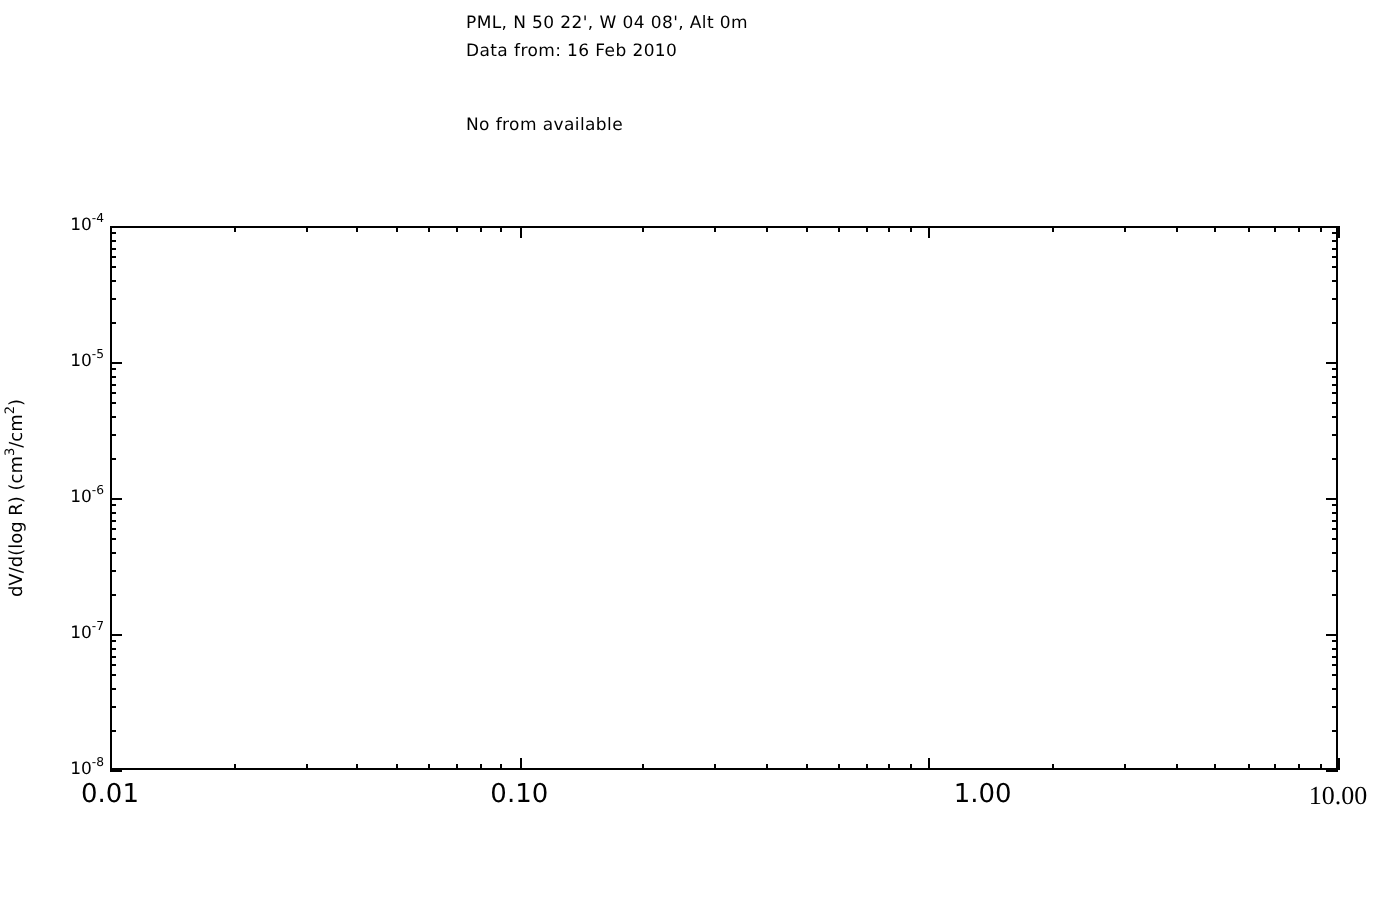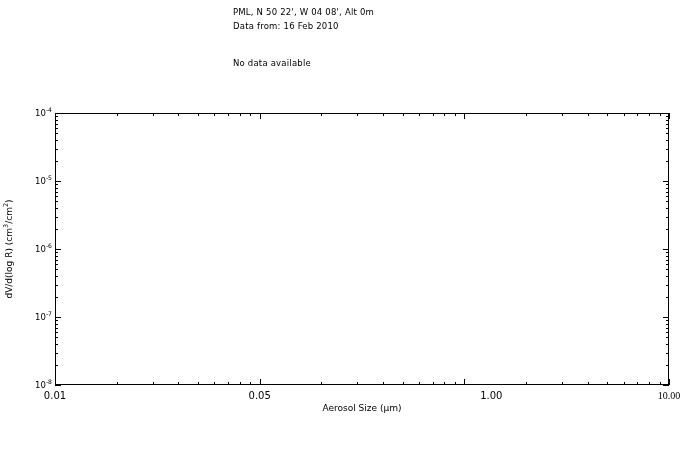--- a/index.html
+++ b/index.html
@@ -48,21 +48,21 @@
     background: #000000;
   }
   
   .tick-x-major { width: 1px; height: 6px; }
   .tick-x-minor { width: 1px; height: 3px; }
   .tick-y-major { height: 1px; width: 6px; }
   .tick-y-minor { height: 1px; width: 3px; }
 
   .xticklabel {
     position: absolute;
-    font-size: 10px;
+    font-size: 13px;
     transform: translateX(-50%);
     white-space: nowrap;
   }
   .yticklabel {
     position: absolute;
     font-size: 8.5px;
     transform: translateY(-50%);
     white-space: nowrap;
     text-align: right;
   }
@@ -86,21 +86,21 @@
   }
   sup { font-size: 0.72em; vertical-align: super; line-height: 0; }
 </style>
 </head>
 <body>
 
 <div id="plot-root">
 
   <div class="hdr" id="header-line1">PML, N 50 22', W 04 08', Alt 0m</div>
   <div class="hdr" id="header-line2">Data from: 16 Feb 2010</div>
-  <div class="hdr" id="nodata-msg">No data available</div>
+  <div class="hdr" id="nodata-msg">No from available</div>
 
   <div id="axes-frame"></div>
 
   <div id="ticks-layer">
       <div class="tick tick-x-major" style="left: 55px; top: 113px;"></div>
       <div class="tick tick-x-major" style="left: 55px; top: 379px;"></div>
       <div class="tick tick-x-major" style="left: 55px; top: 113px;"></div>
       <div class="tick tick-x-minor" style="left: 117px; top: 382px;"></div>
       <div class="tick tick-x-minor" style="left: 117px; top: 113px;"></div>
       <div class="tick tick-x-minor" style="left: 153px; top: 382px;"></div>
@@ -228,31 +228,28 @@
       <div class="tick tick-y-minor" style="left: 666px; top: 124px;"></div>
       <div class="tick tick-y-minor" style="left: 55px; top: 120px;"></div>
       <div class="tick tick-y-minor" style="left: 666px; top: 120px;"></div>
       <div class="tick tick-y-minor" style="left: 55px; top: 116px;"></div>
       <div class="tick tick-y-minor" style="left: 666px; top: 116px;"></div>
       <div class="tick tick-y-major" style="left: 55px; top: 113px;"></div>
       <div class="tick tick-y-major" style="left: 663px; top: 113px;"></div>
     </div>
   <div id="ticklabels-layer">
       <div class="xticklabel" style="left: 55px; top: 390px;">0.01</div>
-      <div class="xticklabel" style="left: 259.667px; top: 390px;">0.05</div>
+      <div class="xticklabel" style="left: 259.667px; top: 390px;">0.10</div>
       <div class="xticklabel" style="left: 464.333px; top: 390px; margin-left: 27px;">1.00</div>
       <div class="xticklabel" style="left: 669px; top: 390px; font-family: Liberation Serif, serif;">10.00</div>
       <div class="yticklabel" style="left: 28px; width: 24px; top: 385px;"><span>10</span><sup>-8</sup></div>
       <div class="yticklabel" style="left: 28px; width: 24px; top: 317px;"><span>10</span><sup>-7</sup></div>
       <div class="yticklabel" style="left: 28px; width: 24px; top: 249px;"><span>10</span><sup>-6</sup></div>
       <div class="yticklabel" style="left: 28px; width: 24px; top: 181px;"><span>10</span><sup>-5</sup></div>
       <div class="yticklabel" style="left: 28px; width: 24px; top: 113px;"><span>10</span><sup>-4</sup></div>
     </div>
 
-  <div id="xlabel">
-    <span>Aerosol Size (µm)</span>
-  </div>
 
   <div id="ylabel">
     <span>dV/d(log R) (cm</span><sup>3</sup><span>/cm</span><sup>2</sup><span>)</span>
   </div>
 
 </div>
 
 </body></html>

